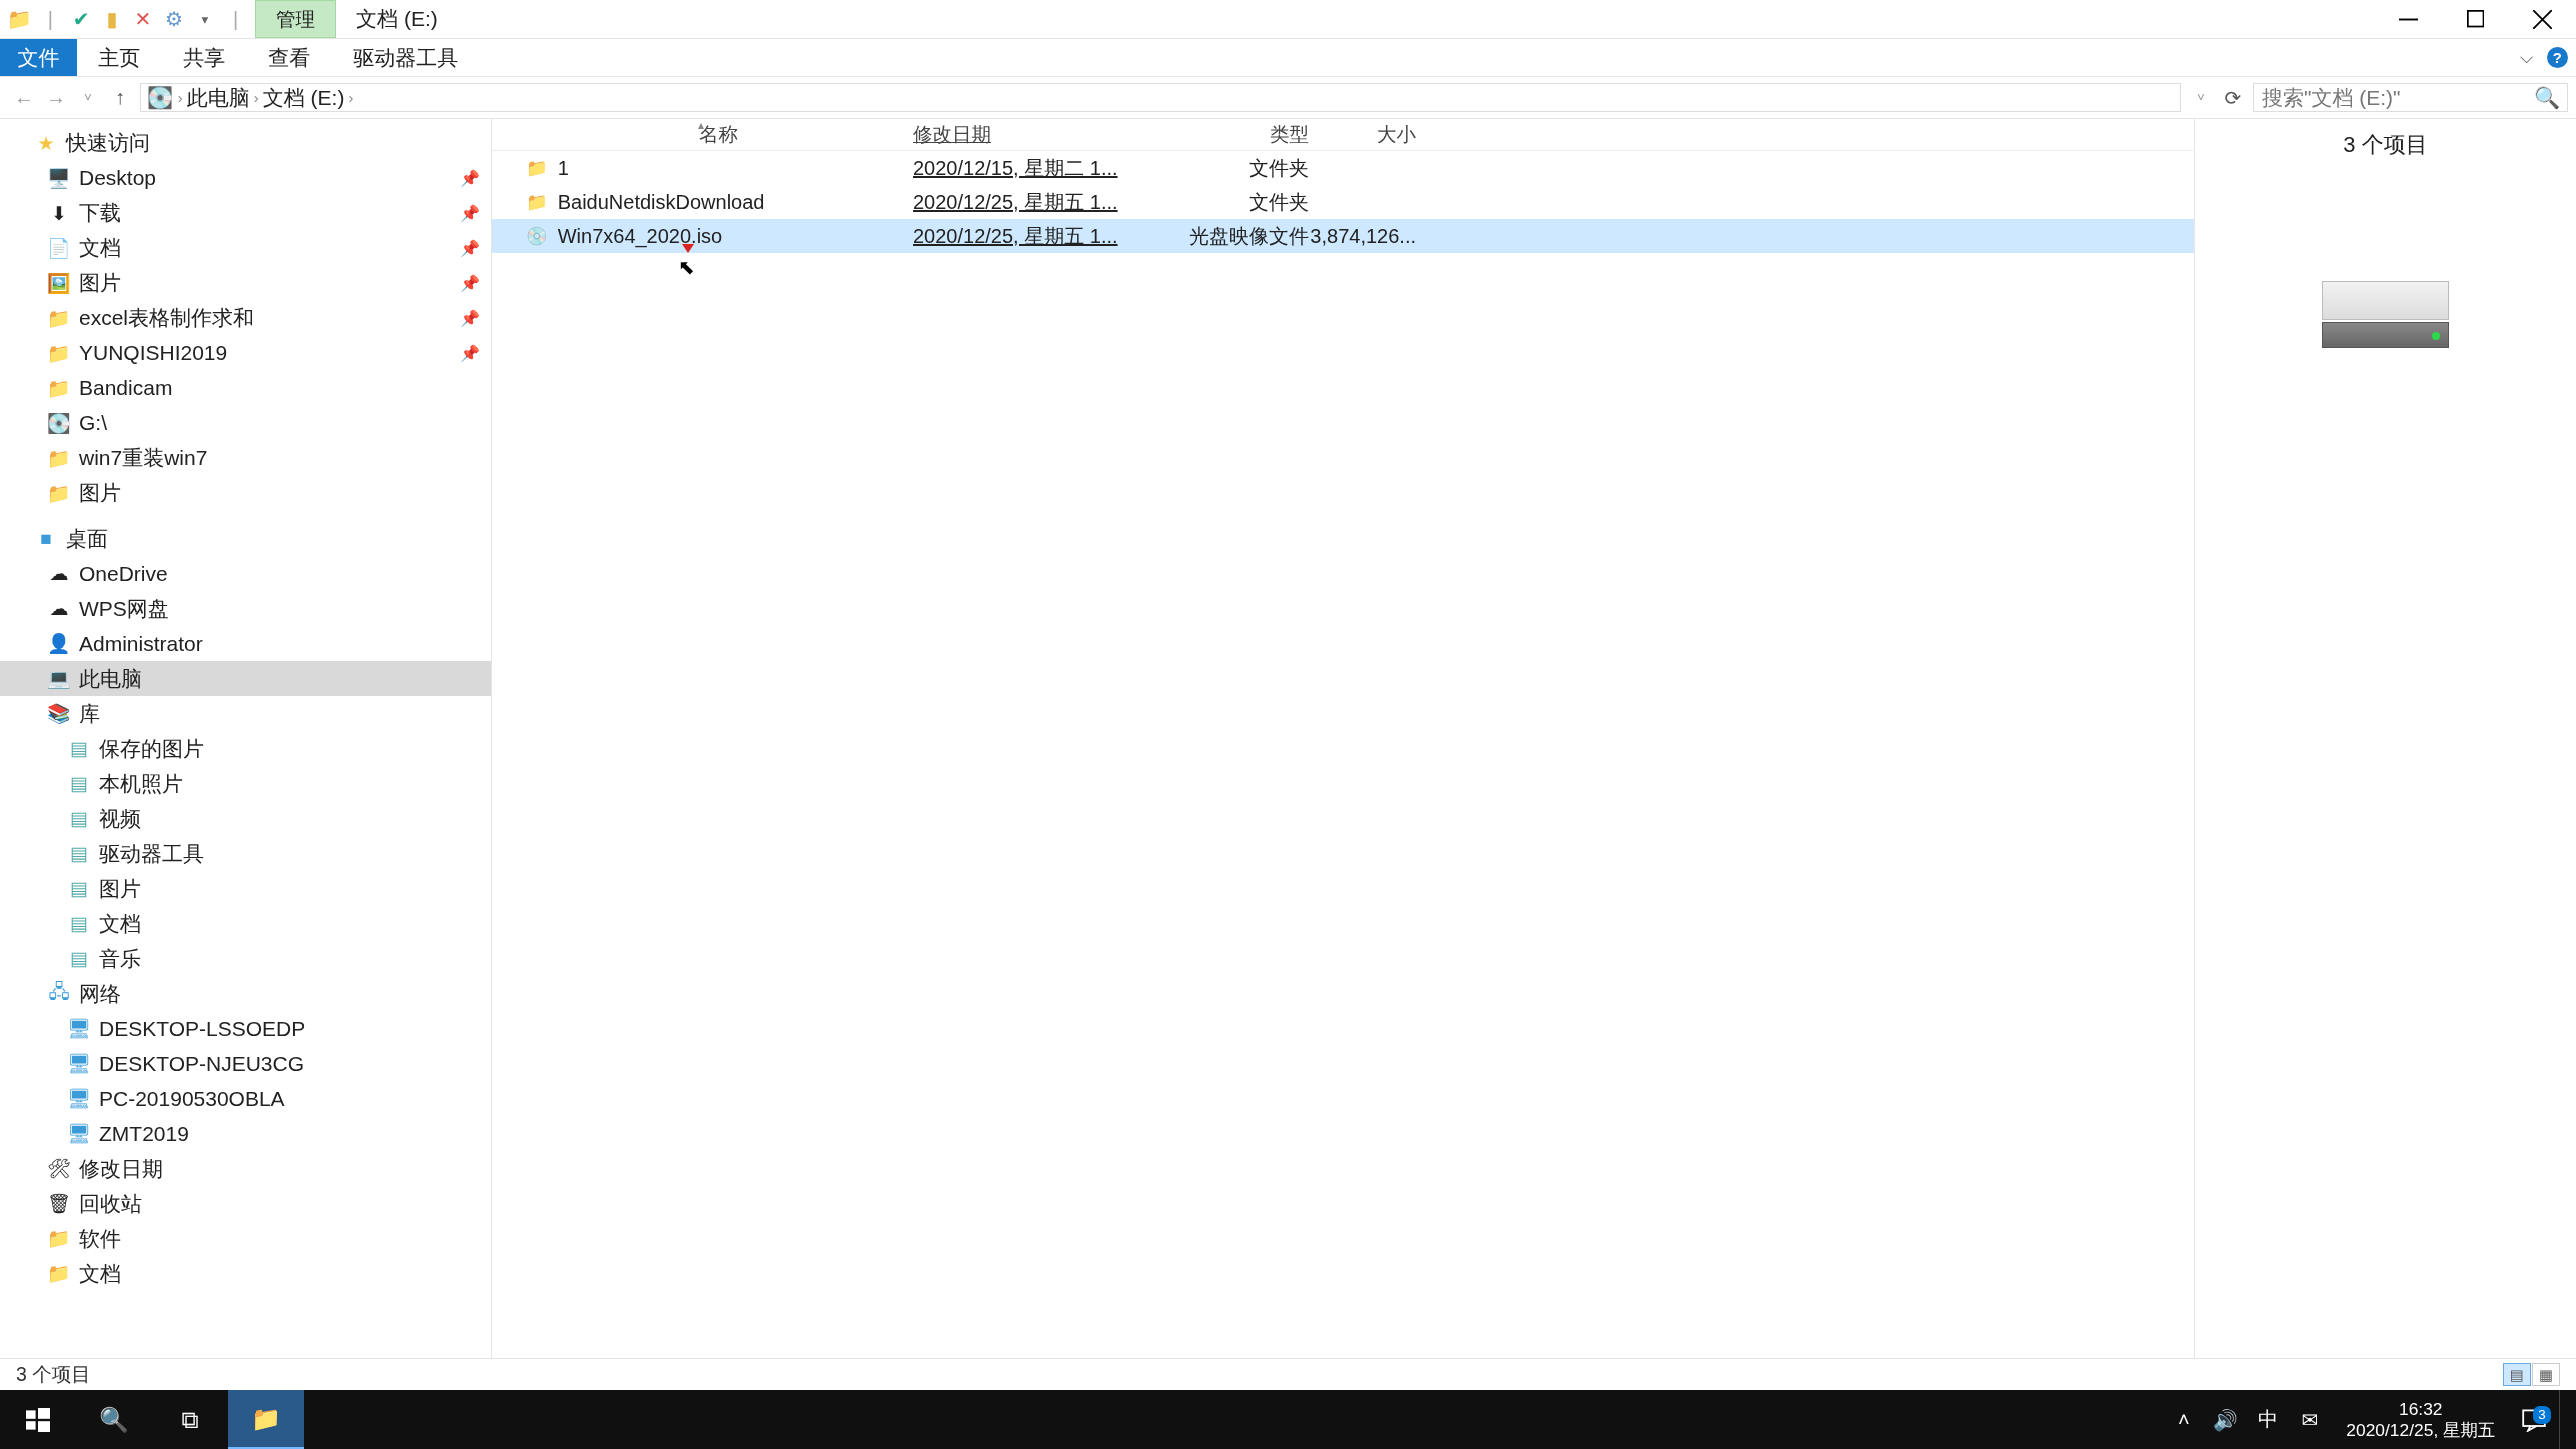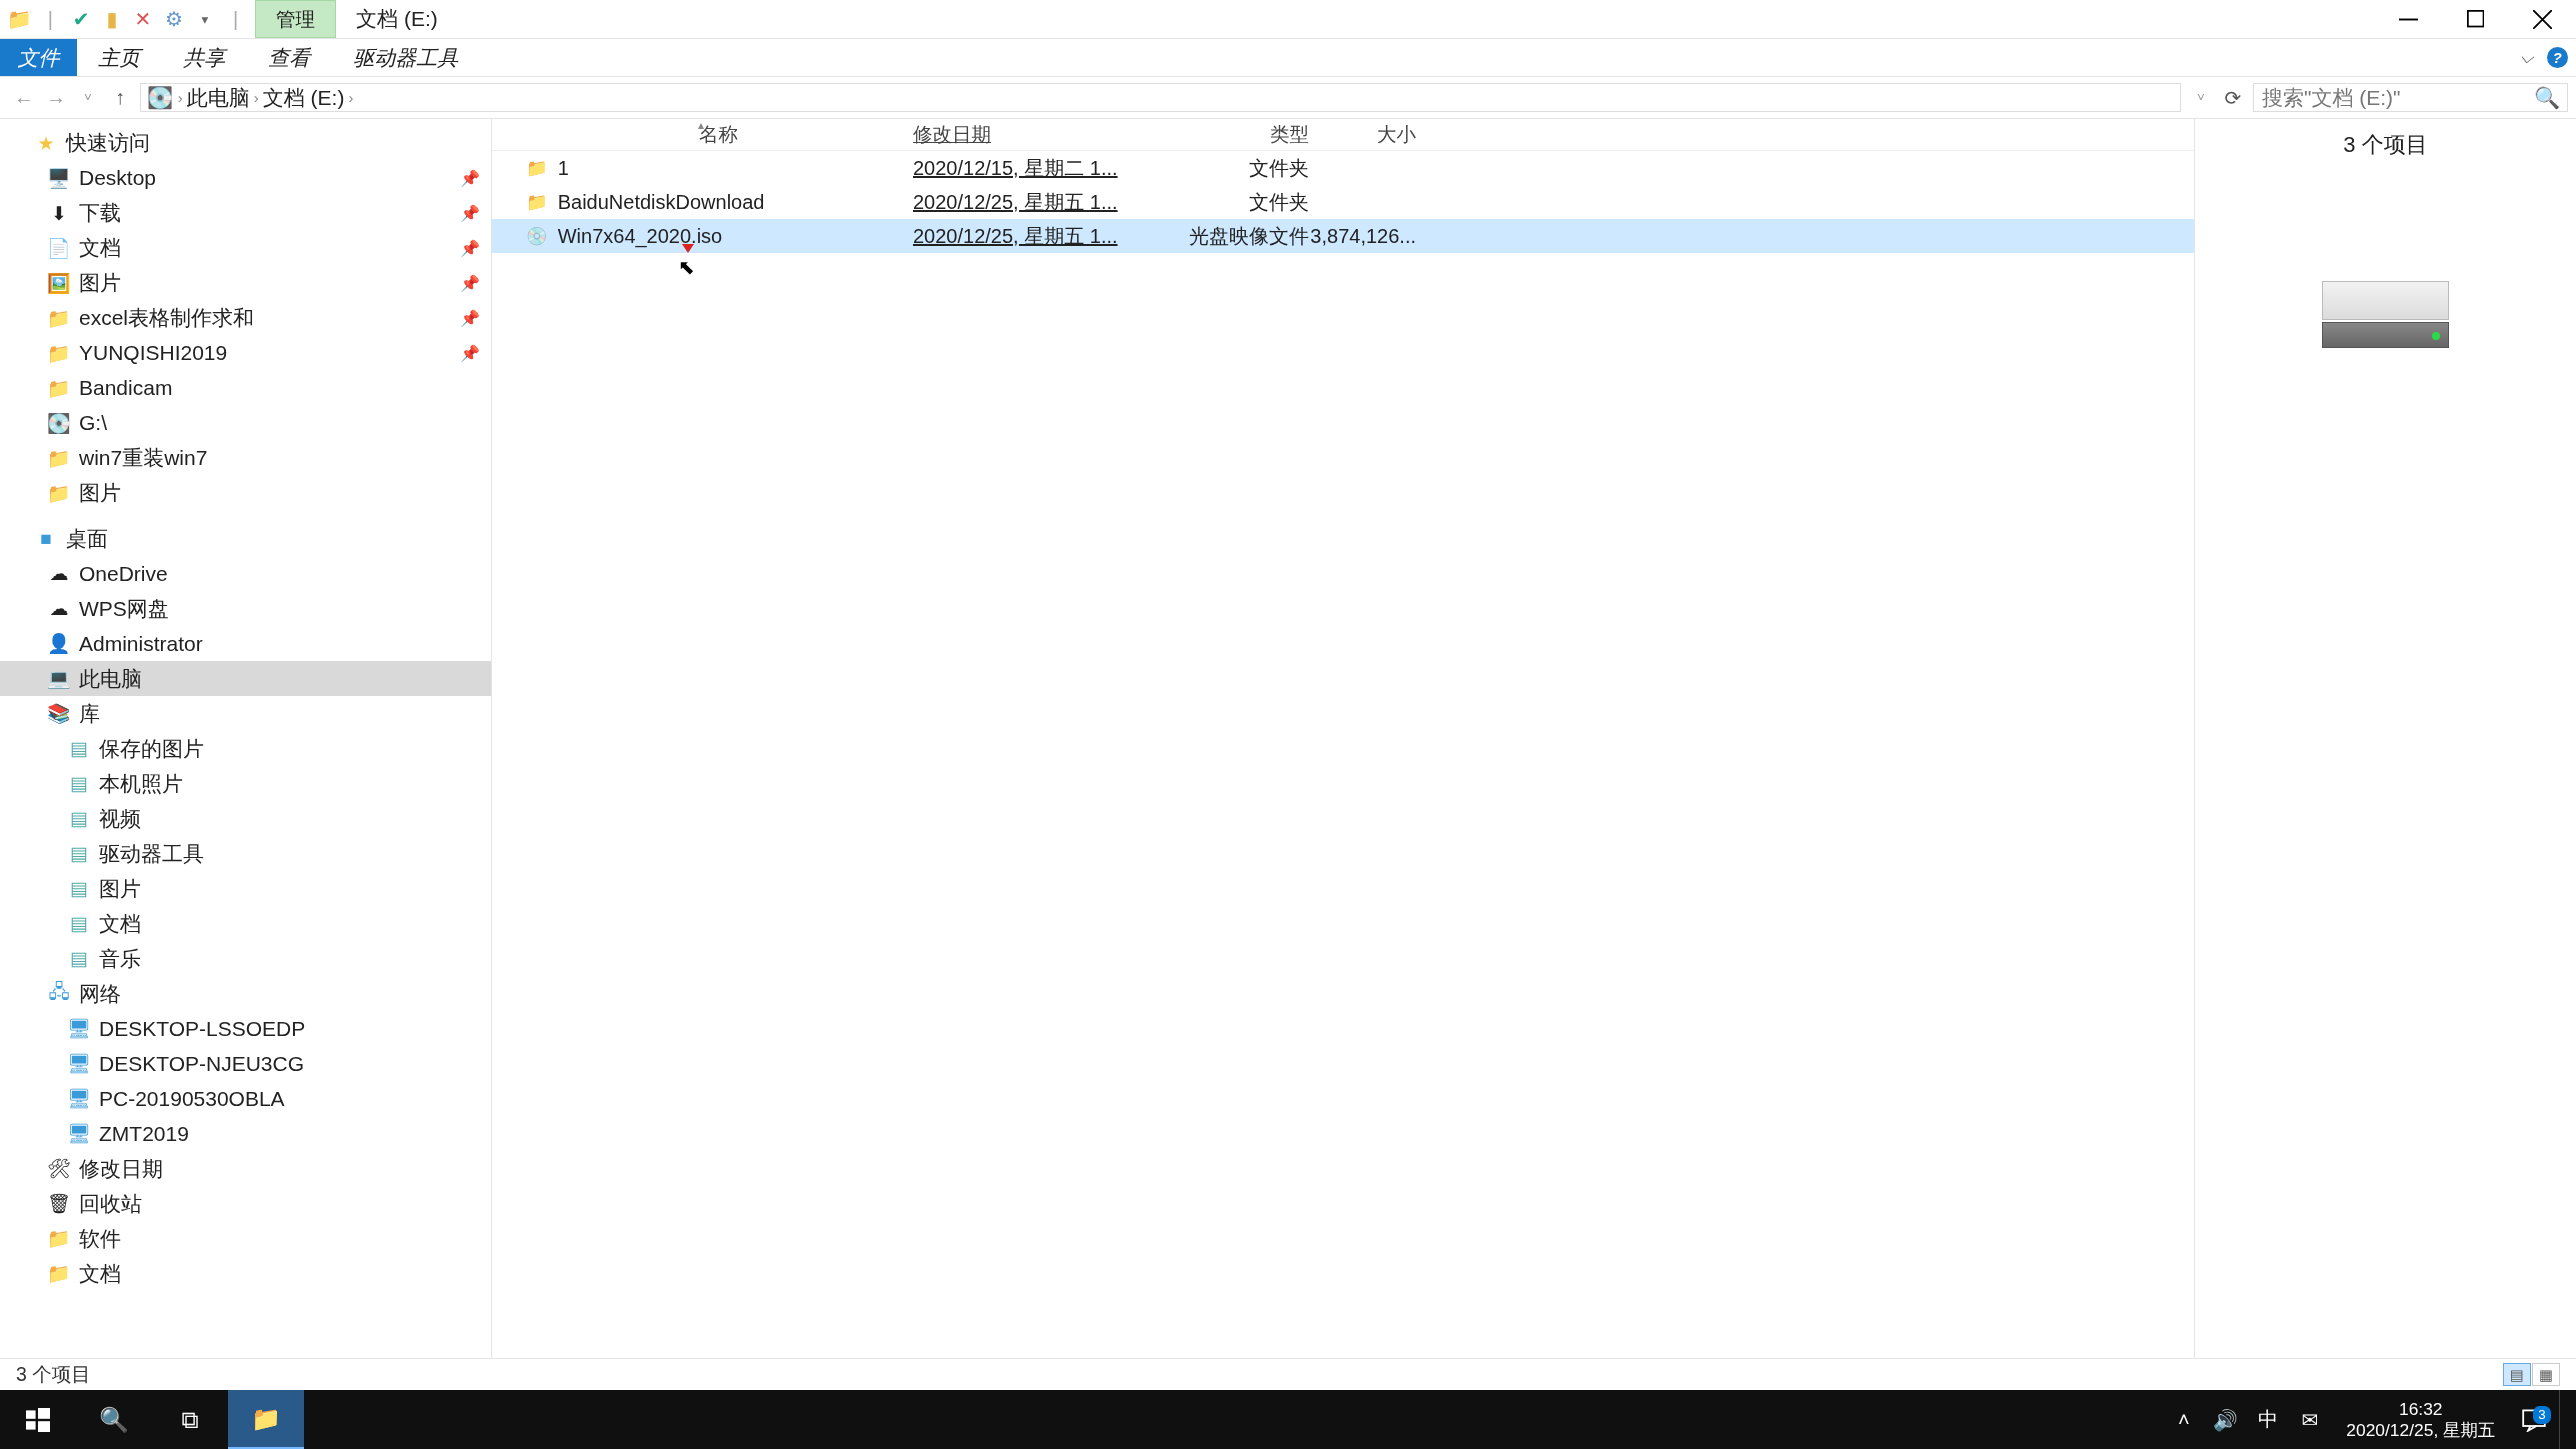--- a/index.html
+++ b/index.html
@@ -6,21 +6,21 @@
 body { width:2576px; height:1449px; background:#fff; overflow:hidden; font-size:21px; position:relative; }
 
 .titlebar { height:39px; background:#fff; display:flex; align-items:stretch; border-bottom:0.7px solid #e5e5e5; position:relative; }
 .qat { display:flex; align-items:center; gap:5.4px; padding:0 6.7px; }
 .qat .ic { width:25.5px; height:25.5px; display:flex; align-items:center; justify-content:center; font-size:20px; }
 .ribbon-tab-ctx { background:#c5e8c5; border:0.7px solid #a5d8a5; color:#222; display:flex; align-items:center; padding:0 20px; font-size:19.5px; }
 .titlebar .title { flex:1; display:flex; align-items:center; padding-left:20px; font-size:21px; color:#222; }
 .win-controls { display:flex; align-items:center; }
 .win-controls .wc { width:67px; height:39px; display:flex; align-items:center; justify-content:center; }
 
-.ribbon { height:38px; background:#fff; display:flex; align-items:stretch; border-bottom:0.7px solid #e5e5e5;font-style:italic; }
+.ribbon { height:38px; background:#fff; display:flex; align-items:stretch; border-bottom:0.7px solid #e5e5e5; }
 .ribbon .tab { padding:0 21.5px; display:flex; align-items:center; font-size:21px; color:#222; }
 .ribbon .tab.file { background:#1979ca; color:#fff; padding:0 17.4px; }
 .ribbon-right { flex:1; display:flex; justify-content:flex-end; align-items:center; padding-right:8px; gap:13.4px; }
 .ribbon-right .circ { width:21.5px; height:21.5px; border-radius:50%; background:#1979ca; color:#fff; display:flex; align-items:center; justify-content:center; font-size:14.8px; font-weight:bold; }
 
 .addrbar { height:42px; background:#fff; display:flex; align-items:center; border-bottom:0.7px solid #e5e5e5; padding:0 8px; }
 .nav-btn { width:32px; height:32px; display:flex; align-items:center; justify-content:center; color:#999; font-size:20px; }
 .nav-btn.enabled { color:#555; }
 .addr-path { flex:1; display:flex; align-items:center; gap:4px; padding:0 6.7px; height:29.5px; border:0.7px solid #ddd; margin:0 4px; }
 .addr-path .crumb { color:#222; }

